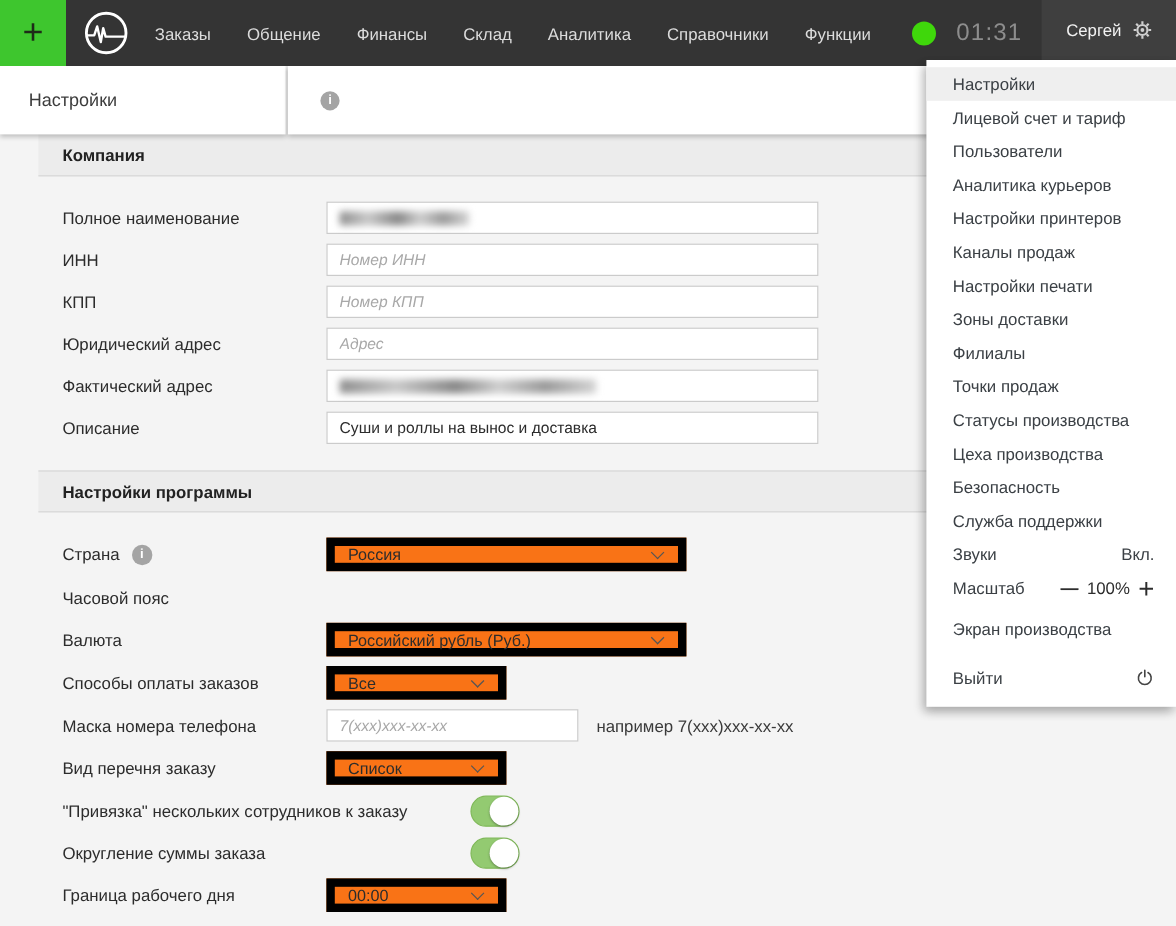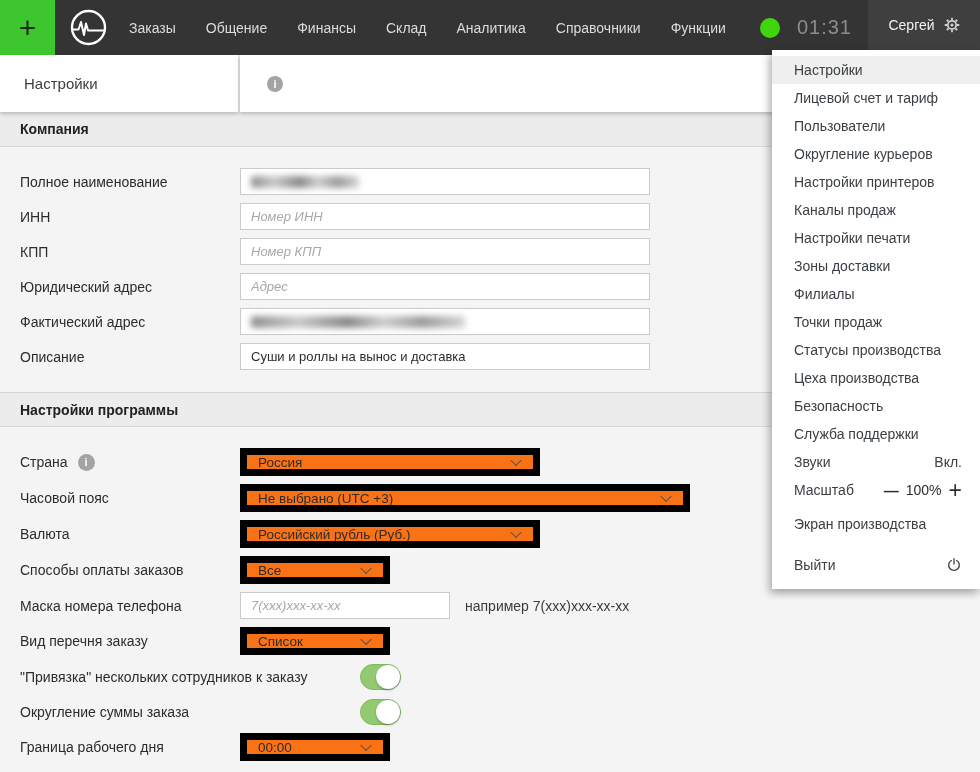--- a/index.html
+++ b/index.html
@@ -19,21 +19,21 @@
   .user-name { color:#f2f2f2; font-size:14px; }
 
   
   .tabbar { position:absolute; top:55px; left:0; width:980px; height:57px; z-index:2; }
   .tab-left { position:absolute; left:0; top:0; width:238px; height:57px; background:#fff; box-shadow:0 2px 4px rgba(0,0,0,0.22); display:flex; align-items:center; padding-left:24px; }
   .tab-title { font-size:15px; color:#3c3c3c; }
   .tab-right { position:absolute; left:240px; top:0; right:0; height:57px; background:#fff; box-shadow:0 2px 4px rgba(0,0,0,0.22); display:flex; align-items:center; padding-left:27px; }
   .info-badge { width:17px; height:17px; border-radius:50%; background:#a4a4a4; color:#fff; font-size:11px; font-weight:bold; display:inline-flex; align-items:center; justify-content:center; flex:none; }
 
   
-  .content { position:absolute; top:112px; left:0; width:980px; bottom:0; background:#f4f4f4; }
+  .content { position:absolute; top:112px; left:0; width:980px; bottom:0; background:#f4f4f4;padding-left:32px; }
   .section-header { height:35px; background:#ececec; border-bottom:1px solid #d6d6d6; display:flex; align-items:center; padding-left:20px; font-size:14px; font-weight:bold; color:#222; }
   .section-header.bordered-top { border-top:1px solid #d6d6d6; }
   .form { padding:21px 20px 14px 20px; }
   .row { display:flex; align-items:center; margin-bottom:8px; min-height:27px; }
   .lbl { width:220px; flex:none; font-size:14px; color:#2c2c2c; display:flex; align-items:center; gap:10px; }
   .lbl-wide { width:340px; flex:none; font-size:14px; color:#2c2c2c; }
 
   .input-box { height:27px; background:#fff; border:1px solid #cbcbcb; display:flex; align-items:center; padding:0 10px; }
   input.text-input { height:27px; background:#fff; border:1px solid #cbcbcb; padding:0 10px; font-size:13px; color:#2c2c2c; font-family:"Liberation Sans", sans-serif; outline:none; }
   input.text-input::placeholder { color:#a8a8a8; font-style:italic; }
@@ -159,24 +159,20 @@
         <span>Страна</span>
         <span class="info-badge">i</span>
       </span>
       <div class="select w-md">
         <span>Россия</span>
         <span class="chev"></span>
       </div>
     </div>
     <div class="row">
       <span class="lbl">Часовой пояс</span>
-      <div class="select w-lg">
-        <span>Не выбрано (UTC +3)</span>
-        <span class="chev"></span>
-      </div>
     </div>
     <div class="row">
       <span class="lbl">Валюта</span>
       <div class="select w-md">
         <span>Российский рубль (Руб.)</span>
         <span class="chev"></span>
       </div>
     </div>
     <div class="row">
       <span class="lbl">Способы оплаты заказов</span>
@@ -216,21 +212,21 @@
         <span class="chev"></span>
       </div>
     </div>
   </div>
 </div>
 
 <div class="menu">
   <div class="menu-item active">Настройки</div>
   <div class="menu-item">Лицевой счет и тариф</div>
   <div class="menu-item">Пользователи</div>
-  <div class="menu-item">Округление курьеров</div>
+  <div class="menu-item">Аналитика курьеров</div>
   <div class="menu-item">Настройки принтеров</div>
   <div class="menu-item">Каналы продаж</div>
   <div class="menu-item">Настройки печати</div>
   <div class="menu-item">Зоны доставки</div>
   <div class="menu-item">Филиалы</div>
   <div class="menu-item">Точки продаж</div>
   <div class="menu-item">Статусы производства</div>
   <div class="menu-item">Цеха производства</div>
   <div class="menu-item">Безопасность</div>
   <div class="menu-item">Служба поддержки</div>

